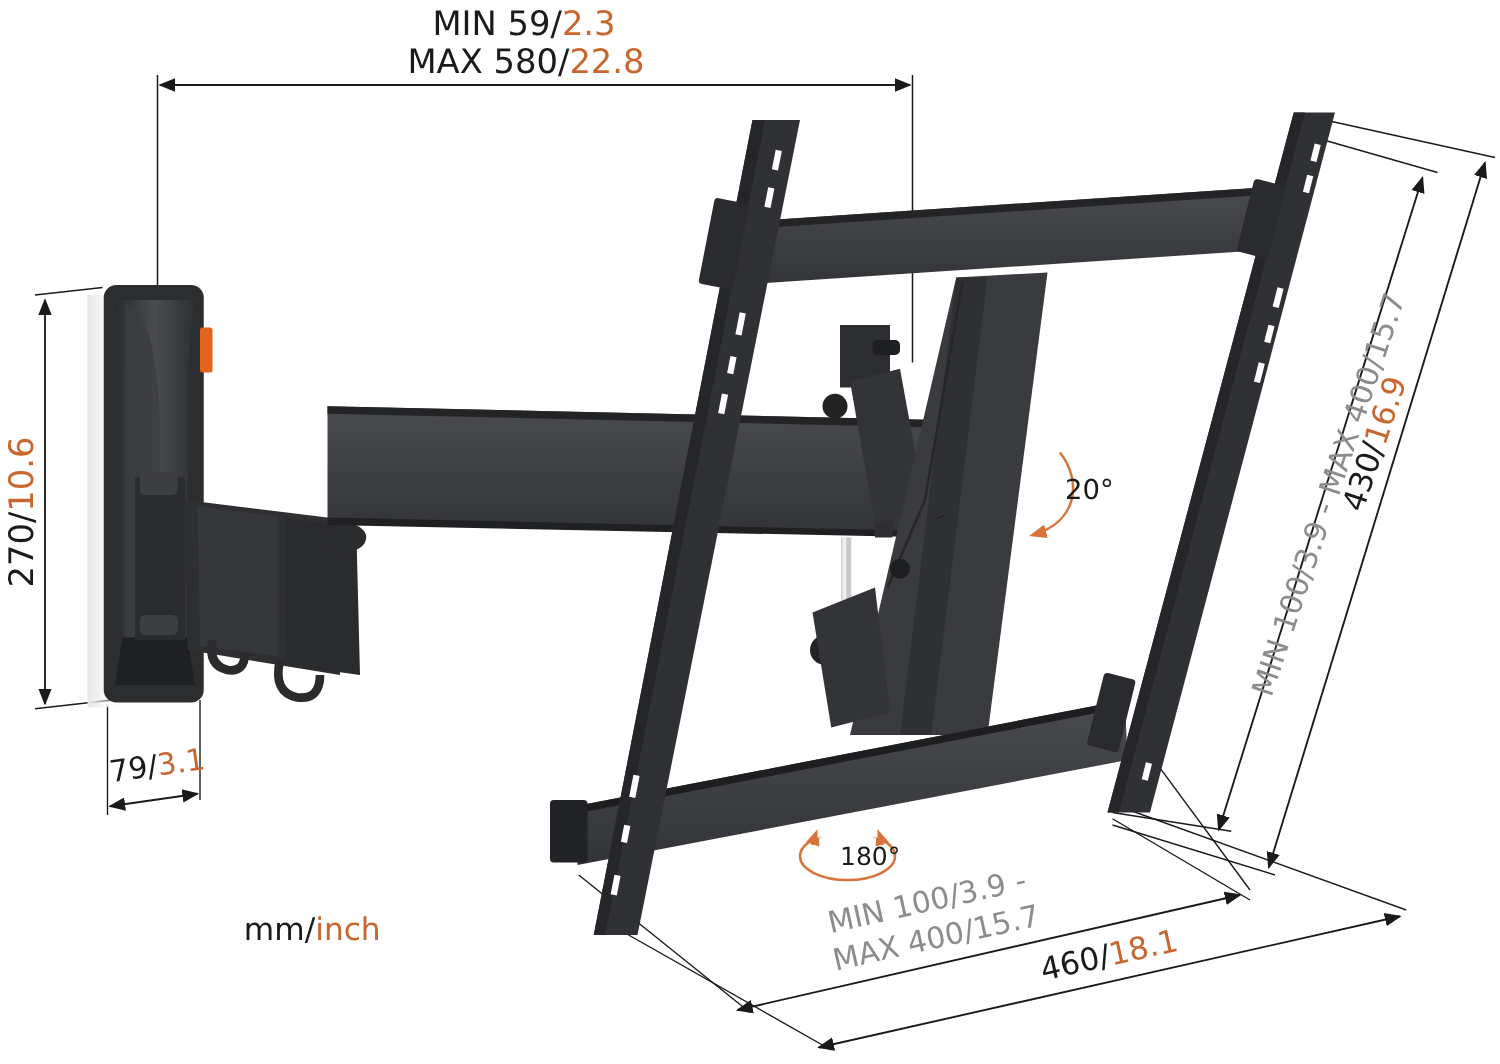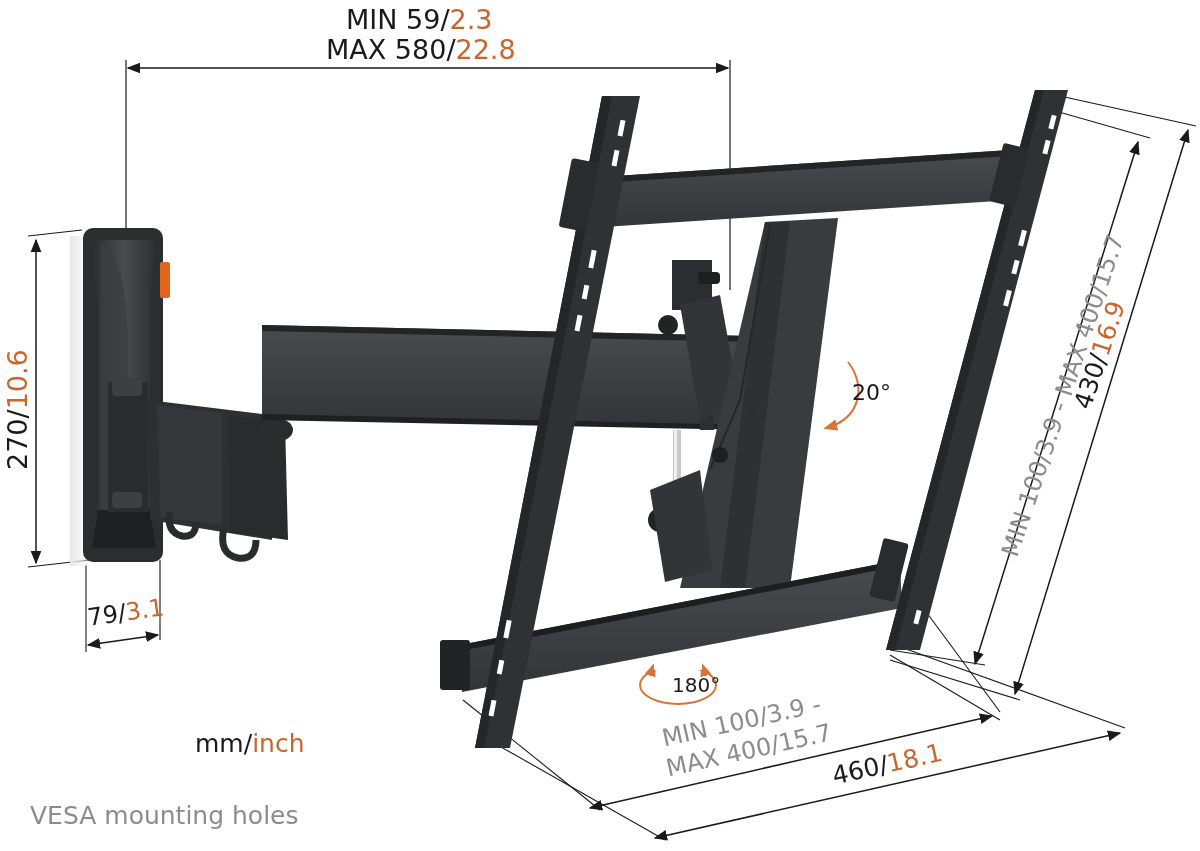--- a/index.html
+++ b/index.html
@@ -188,15 +188,14 @@
   <div class="lbl rot grey" style="left:660px;top:727px;font-size:24px;transform:rotate(-12.5deg);">MIN 100/3.9 -</div>
   <div class="lbl rot grey" style="left:664px;top:757px;font-size:24px;transform:rotate(-12.5deg);">MAX 400/15.7</div>
 
   <div class="lbl rot" style="left:830px;top:764px;font-size:25px;transform:rotate(-12.5deg);">
     <span class="dark">460</span><span class="sep">/</span><span class="orange">18.1</span>
   </div>
 
   <div class="lbl" style="left:195px;top:731px;font-size:25px;">
     <span class="dark">mm</span><span class="sep">/</span><span class="orange">inch</span>
   </div>
-  <div class="lbl grey" style="left:30px;top:803px;font-size:25px;">VESA mounting holes</div>
 
 </div>
 
 </body></html>

